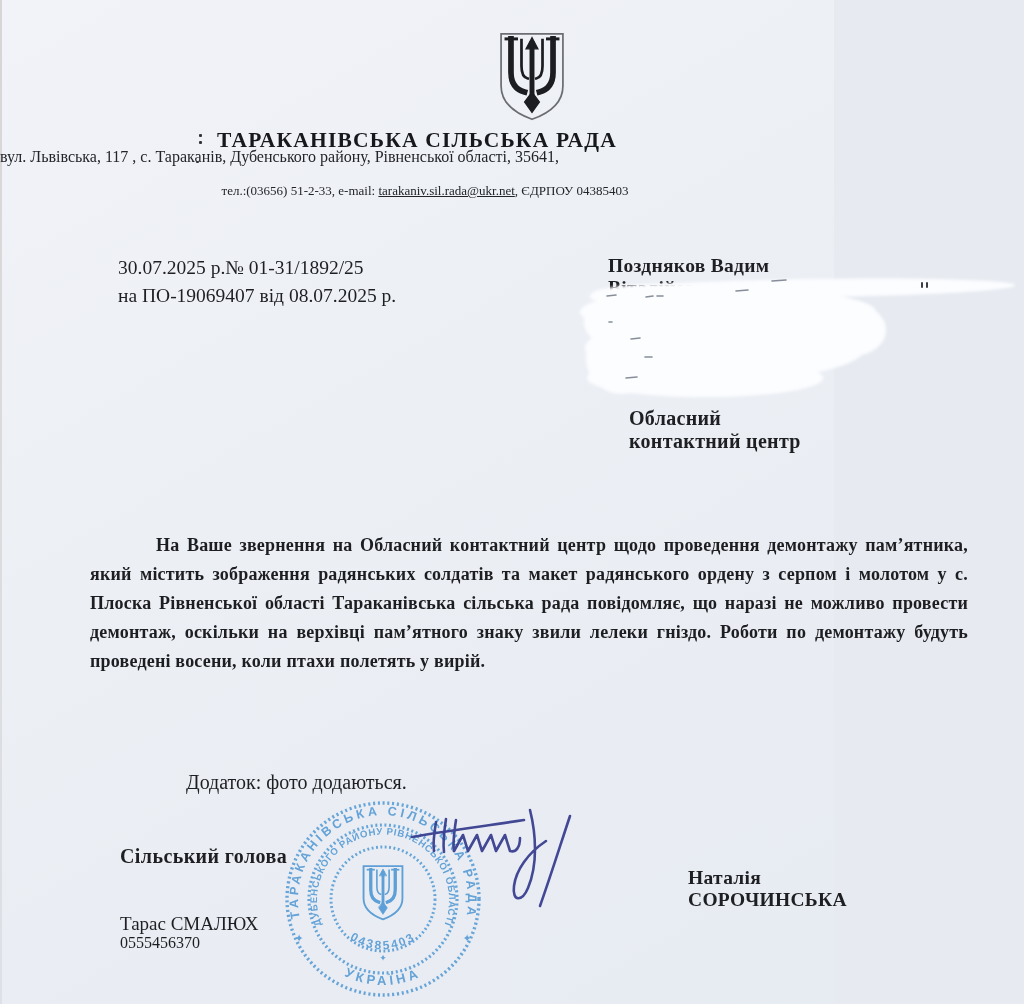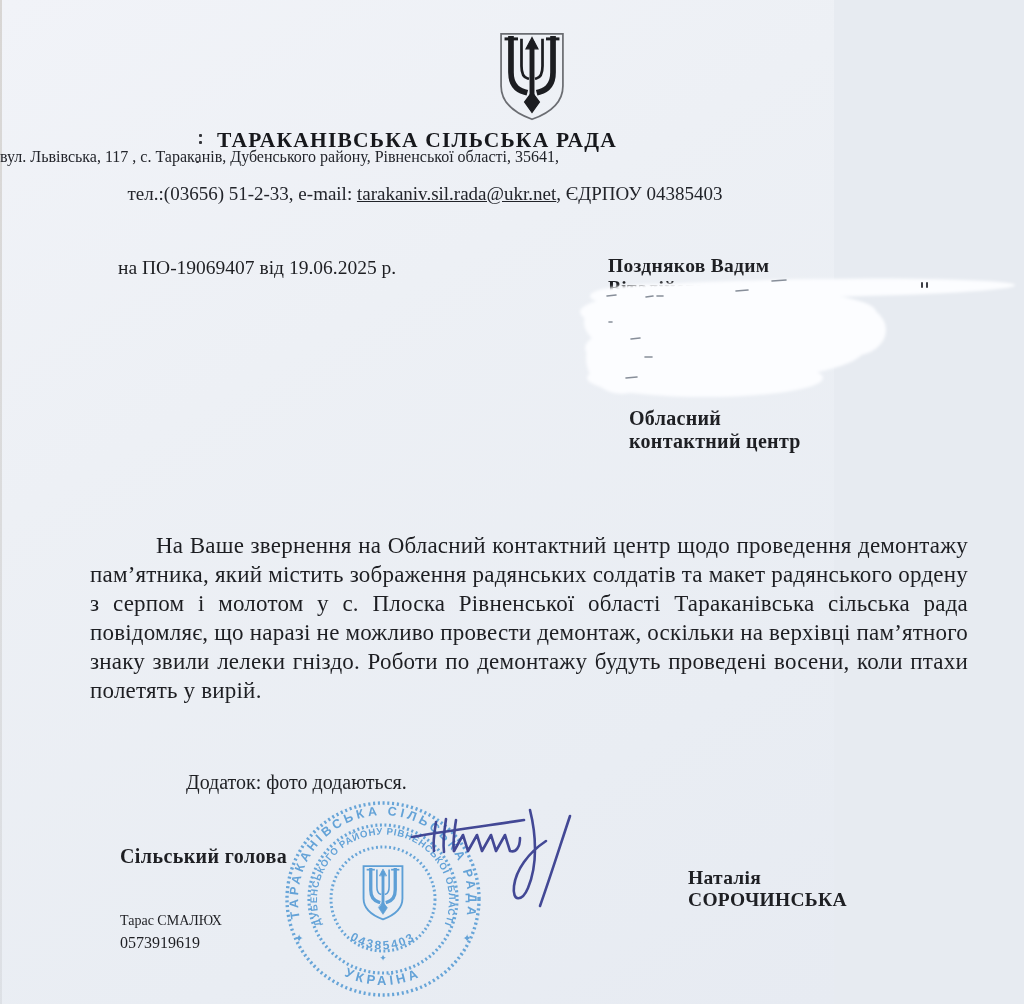--- a/index.html
+++ b/index.html
@@ -27,45 +27,46 @@
     text-align: center;
     font-size: 21.5px; font-weight: bold; letter-spacing: 1.2px;
     color: #17181c;
   }
   .addr1 {
     left: 0; right: 0; top: 148px;
     text-align: left; font-size: 16px; color: #22242a;
   }
   .addr2 {
     left: 0; right: 0; top: 183px;
-    text-align: center; font-size: 19px; color: #22242a; padding-left: 16px;
+    text-align: center; font-size: 13px; color: #22242a; padding-left: 16px;
   }
   .addr2 .email { text-decoration: underline; }
 
   
   .ref { left: 118px; top: 254px; font-size: 19.5px; line-height: 28px; }
 
   
   .recipient-name { left: 608px; top: 255px; font-size: 19.5px; font-weight: bold; letter-spacing: .3px; }
   .recipient-org  { left: 605px; top: 407px; font-size: 20px;  font-weight: bold; letter-spacing: .3px; margin-left: 24px; }
 
   
   .body-par {
     left: 90px; top: 531px; width: 878px;
-    font-size: 23px; line-height: 29px;
+    font-size: 18px; line-height: 29px;
     text-align: justify; text-indent: 66px;
     letter-spacing: .2px;
     color: #1d1e22;
+    font-weight: bold;
   }
   .attachment { left: 186px; top: 771px; font-size: 20px; }
 
   
   .position-title { left: 120px; top: 845px; font-size: 20px; font-weight: bold; letter-spacing: .4px; }
   .signer-name    { left: 688px; top: 846px; font-size: 19.5px; font-weight: bold; letter-spacing: .3px; margin-top: 21px; }
-  .contact-name   { left: 120px; top: 913px; font-size: 14px; }
+  .contact-name   { left: 120px; top: 913px; font-size: 19px; }
   .contact-phone  { left: 120px; top: 934px; font-size: 16px; }
 
   
   .emblem  { left: 494px; top: 29px;  width: 76px;  height: 94px; }
   .overlay { left: 0; top: 0; width: 1024px; height: 1004px; pointer-events: none; }
   .stamp   { left: 282px; top: 798px; width: 202px; height: 202px; }
   .sig-ink { left: 406px; top: 804px; width: 172px; height: 118px; }
 
   .stamp text { font-family: "Liberation Sans", "DejaVu Sans", sans-serif; font-weight: bold; }
 
@@ -97,21 +98,22 @@
   <div class="abs addr1">вул. Львівська, 117 , с. Тараканів, Дубенського району, Рівненської області, 35641,</div>
   <div class="abs addr2">
     <span>тел.:(03656) 51-2-33, e-mail: </span><span class="email">tarakaniv.sil.rada@ukr.net</span><span>, ЄДРПОУ 04385403</span>
   </div>
 
   <div class="abs artifact" style="left:199px; top:134px; width:3px; height:3px;"></div>
   <div class="abs artifact" style="left:199px; top:141px; width:3px; height:3px;"></div>
   <div class="abs artifact" style="left:196px; top:161px; width:3px; height:2px;"></div>
 
   <div class="abs ref">
-    <div>на ПО-19069407 від 19.06.2025 р.</div>
+    <div>30.07.2025 р.№ 01-31/1892/25</div>
+    <div>на ПО-19069407 від 08.07.2025 р.</div>
   </div>
 
   <div class="abs recipient-name">Поздняков Вадим Віталійович</div>
   <div class="abs recipient-org">Обласний контактний центр</div>
 
   <svg class="abs overlay" viewBox="0 0 1024 1004">
     <defs>
       <filter id="soft" x="-10%" y="-10%" width="120%" height="120%">
         <feGaussianBlur stdDeviation="1.6"></feGaussianBlur>
       </filter>
@@ -142,21 +144,21 @@
       <line x1="927" y1="283" x2="927" y2="287"></line>
     </g>
   </svg>
 
   <div class="abs body-par">На Ваше звернення на Обласний контактний центр щодо проведення демонтажу пам’ятника, який містить зображення радянських солдатів та макет радянського ордену з серпом і молотом у с. Плоска Рівненської області Тараканівська сільська рада повідомляє, що наразі не можливо провести демонтаж, оскільки на верхівці пам’ятного знаку звили лелеки гніздо. Роботи по демонтажу будуть проведені восени, коли птахи полетять у вирій.</div>
   <div class="abs attachment">Додаток: фото додаються.</div>
 
   <div class="abs position-title">Сільський голова</div>
   <div class="abs signer-name">Наталія СОРОЧИНСЬКА</div>
   <div class="abs contact-name">Тарас СМАЛЮХ</div>
-  <div class="abs contact-phone">0573919619</div>
+  <div class="abs contact-phone">0555456370</div>
 
   <svg class="abs stamp" viewBox="-101 -101 202 202">
     <defs>
       <path id="arcTop" d="M -81,27 A 85,85 0 1 1 81,27"></path>
       <path id="arcInner" d="M -60,29 A 66,66 0 1 1 60,29"></path>
       <path id="arcBottom" d="M -47,72 A 86,86 0 0 0 47,72"></path>
       <path id="arcNum" d="M -37,37 A 58,58 0 0 0 37,37"></path>
     </defs>
     <g fill="none" stroke="#5d9fd6" opacity="0.92">
       <circle r="96" stroke-width="3.4" stroke-dasharray="2.1 2.7"></circle>

